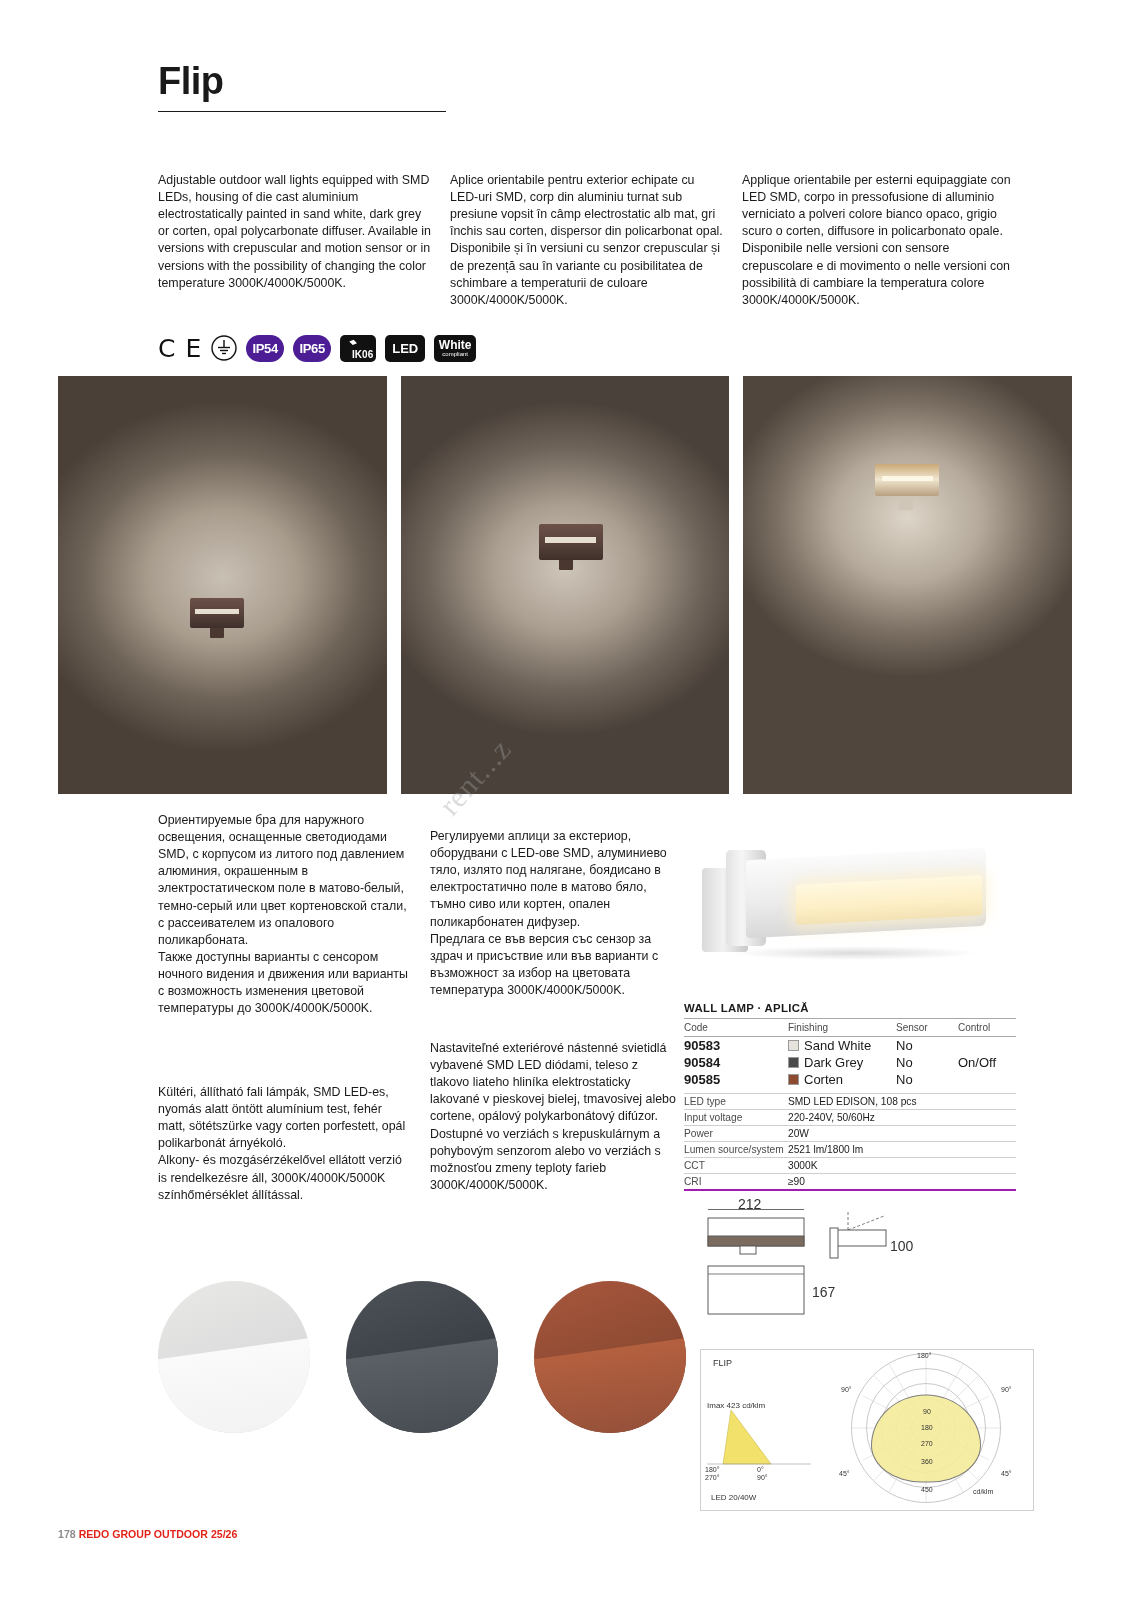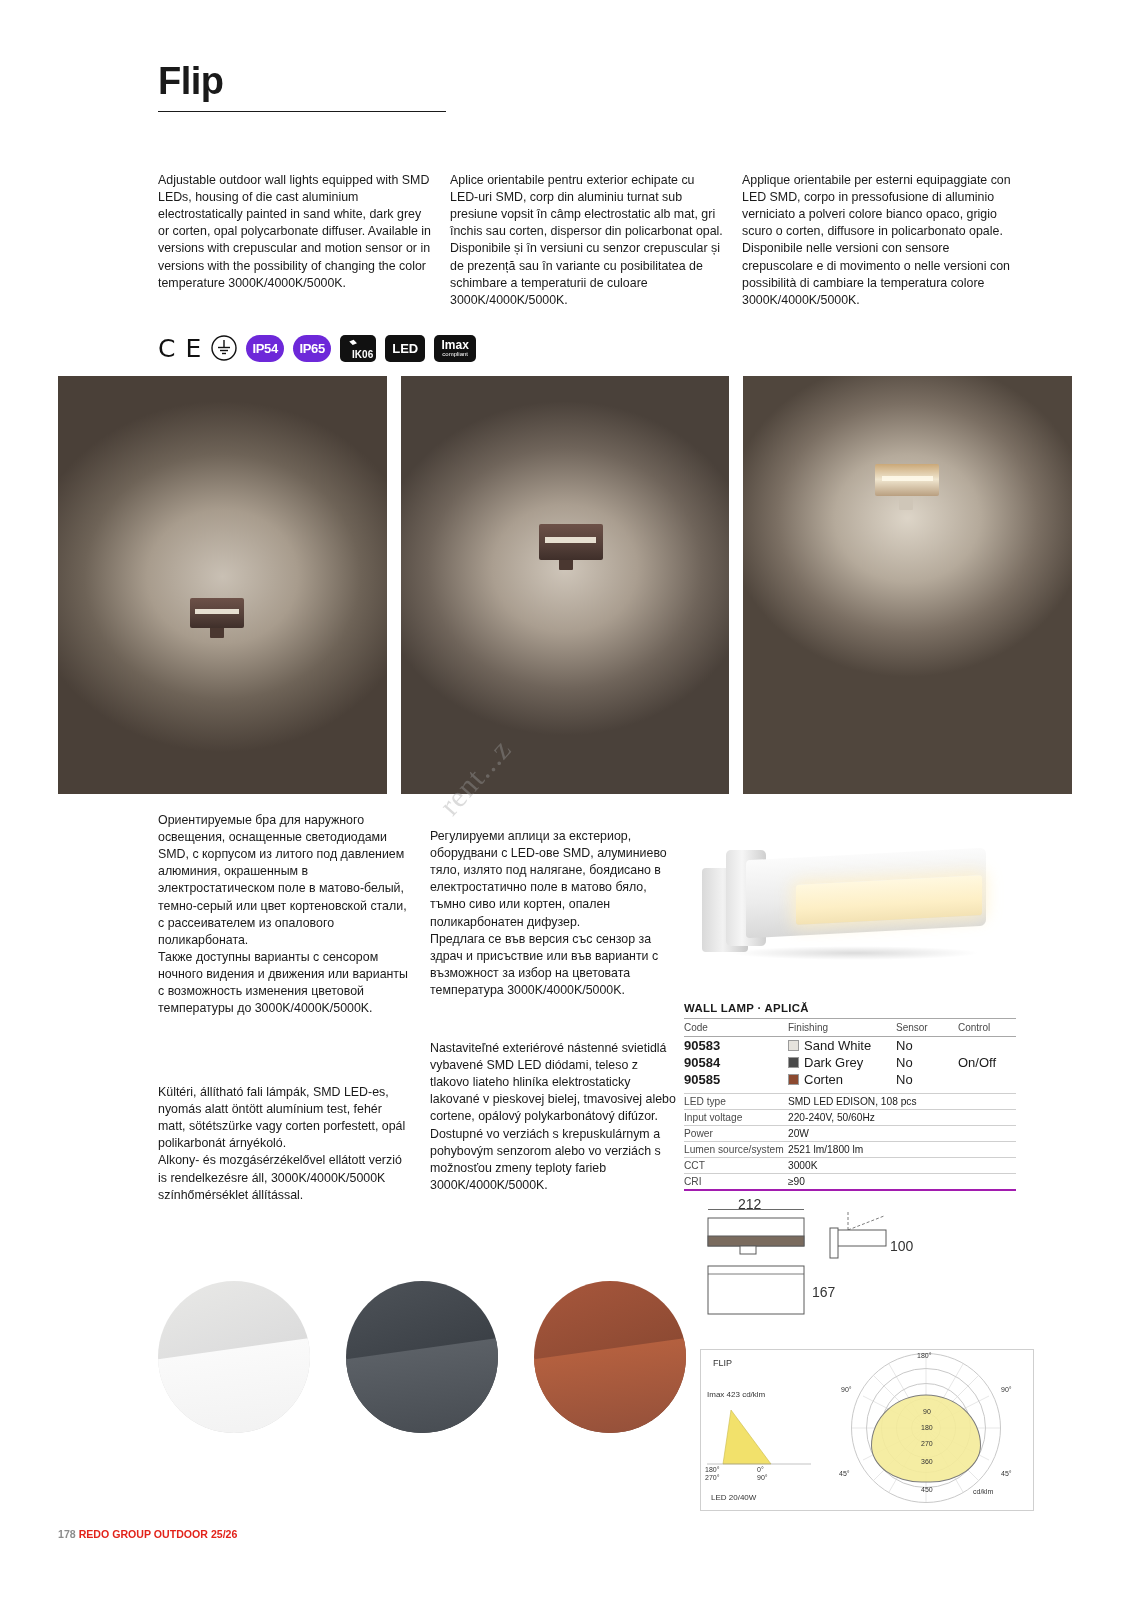--- a/index.html
+++ b/index.html
@@ -77,21 +77,21 @@
     color: #111;
   }
   .ic-ce {
     font-size: 25px;
     letter-spacing: 1px;
     font-family: "DejaVu Sans", sans-serif;
     font-weight: normal;
   }
   .ic-earth svg { display:block; }
   .ic-pill {
-    background: #6d28d9;
+    background: #4c1d95;
     color: #fff;
     border-radius: 50%/50%;
     width: 38px;
     height: 27px;
     border-radius: 14px;
     font-size: 13px;
     letter-spacing: -0.3px;
   }
   .ic-ik {
     background: #111;
@@ -365,21 +365,21 @@
     background: #fff;
     font-size: 8px;
     color: #333;
     overflow: hidden;
   }
   .pm-left {
     position: absolute;
     left: 0; top: 0; width: 120px; height: 100%;
   }
   .pm-name { position: absolute; left: 12px; top: 8px; font-size: 9px; }
-  .pm-imax { position: absolute; left: 6px; top: 40px; font-size: 8px; }
+  .pm-imax { position: absolute; left: 6px; top: 51px; font-size: 8px; }
   .pm-led { position: absolute; left: 10px; bottom: 8px; font-size: 8px; }
   .pm-axis-l { position: absolute; left: 6px; bottom: 36px; font-size: 7px; }
   .pm-polar {
     position: absolute;
     right: 4px; top: 2px;
     width: 206px; height: 152px;
   }
   .pm-grid-circle {
     position: absolute;
     border: 0.6px solid #c9c9c9;
@@ -442,21 +442,21 @@
     <div class="ic ic-pill">IP54</div>
     <div class="ic ic-pill">IP65</div>
     <div class="ic ic-ik">
       <svg class="hammer" viewBox="0 0 16 14">
         <path d="M1 12 L8 5 L6 3 L11 1 L15 5 L10 7 L8 5" fill="#fff"></path>
       </svg>
       <span>IK06</span>
     </div>
     <div class="ic ic-led">LED</div>
     <div class="ic ic-rohs">
-      <span class="r1">Imax</span>
+      <span class="r1">White</span>
       <span class="r2">compliant</span>
     </div>
   </div>
 
   <div class="photos">
     <div class="photo photo-1">
       <div class="lamp-stem" style="left:152px; top:632px; position:absolute; left:152px; top:246px;"></div>
       <div class="lamp-mini" style="position:absolute; left:132px; top:222px;">
         <div class="bar"></div>
       </div>

